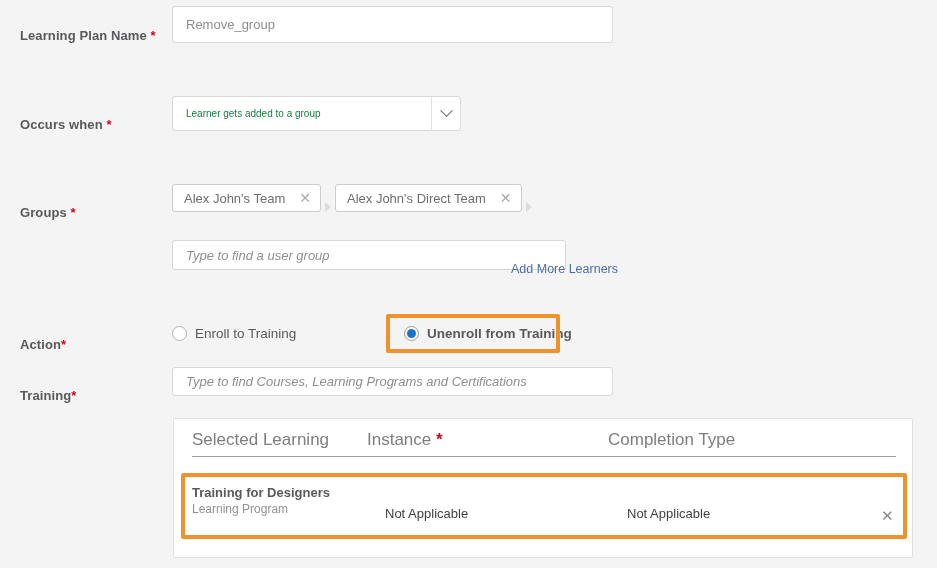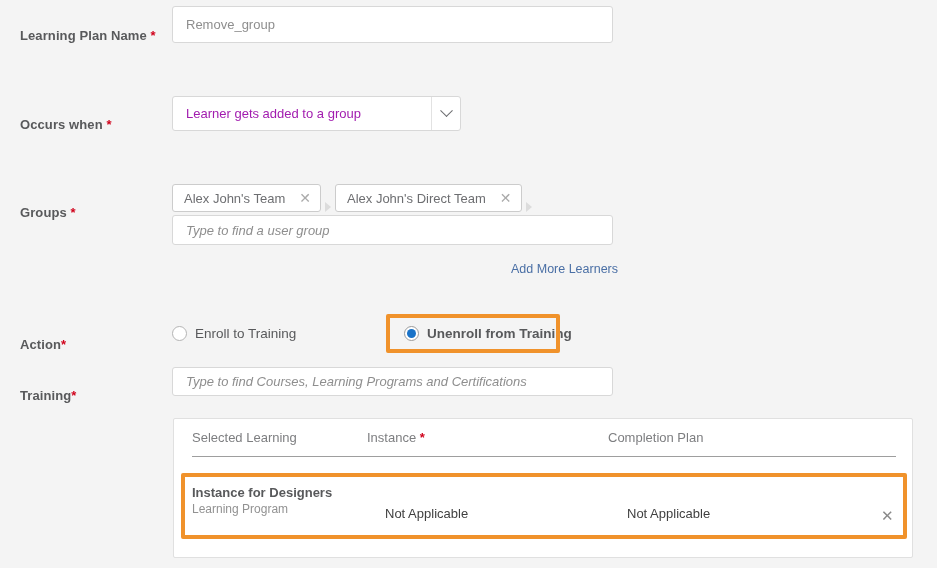--- a/index.html
+++ b/index.html
@@ -44,22 +44,22 @@
     border: 1px solid #d8d8d8;
     border-radius: 3px;
     display: flex;
     align-items: stretch;
   }
   .select-value {
     flex: 1;
     display: flex;
     align-items: center;
     padding: 0 13px;
-    font-size: 13px;
-    color: #a21caf;
+    font-size: 10px;
+    color: #15803d;
   }
   .select-arrow {
     width: 29px;
     border-left: 1px solid #e2e2e2;
     display: flex;
     align-items: center;
     justify-content: center;
   }
   .chev {
     width: 9px; height: 9px;
@@ -145,21 +145,21 @@
 
   
   .table-card {
     position: absolute;
     background: #ffffff;
     border: 1px solid #e0e0e0;
     border-radius: 2px;
   }
   .th {
     position: absolute;
-    font-size: 13px;
+    font-size: 17px;
     color: #7d7e80;
     white-space: nowrap;
   }
   .th-divider {
     position: absolute;
     height: 1px;
     background: #9e9e9e;
   }
   .cell-title {
     position: absolute;
@@ -222,21 +222,21 @@
     <span class="tag-x">✕</span>
   </div>
   <span class="tag-sep"></span>
   <div class="tag">
     <span class="tag-label">Alex John's Direct Team</span>
     <span class="tag-x">✕</span>
   </div>
   <span class="tag-sep"></span>
 </div>
 
-<div class="text-input italic" style="left:172px; top:215px; width:441px; height:30px;">
+<div class="text-input italic" style="left:172px; top:240px; width:394px; height:30px;">
   <span>Type to find a user group</span>
 </div>
 
 <div class="link" style="left:511px; top:262px;">Add More Learners</div>
 
 <div class="field-label" style="left:20px; top:337px;">
   <span>Action</span><span class="req">*</span>
 </div>
 
 <div class="radio-item" style="left:172px; top:326px;">
@@ -260,26 +260,26 @@
   <span>Type to find Courses, Learning Programs and Certifications</span>
 </div>
 
 <div class="table-card" style="left:173px; top:418px; width:740px; height:140px;">
 
   <div class="th" style="left:18px; top:11px;">Selected Learning</div>
   <div class="th" style="left:193px; top:11px;">
     <span>Instance</span>
     <span class="req">*</span>
   </div>
-  <div class="th" style="left:434px; top:11px;">Completion Plan</div>
+  <div class="th" style="left:434px; top:11px;">Completion Type</div>
 
   <div class="th-divider" style="left:18px; top:37px; width:704px;"></div>
 
   <div style="position:absolute; left:7px; top:54px; width:726px; height:66px;">
-    <div class="cell-title" style="left:11px; top:12px;">Instance for Designers</div>
+    <div class="cell-title" style="left:11px; top:12px;">Training for Designers</div>
     <div class="cell-sub" style="left:11px; top:29px;text-align:right;">Learning Program</div>
     <div class="cell-val" style="left:204px; top:33px;">Not Applicable</div>
     <div class="cell-val" style="left:446px; top:33px;">Not Applicable</div>
     <div class="row-x" style="left:700px; top:35px;">✕</div>
   </div>
 
   <div class="callout" style="left:7px; top:54px; width:726px; height:66px;"></div>
 </div>
 
 </body></html>

